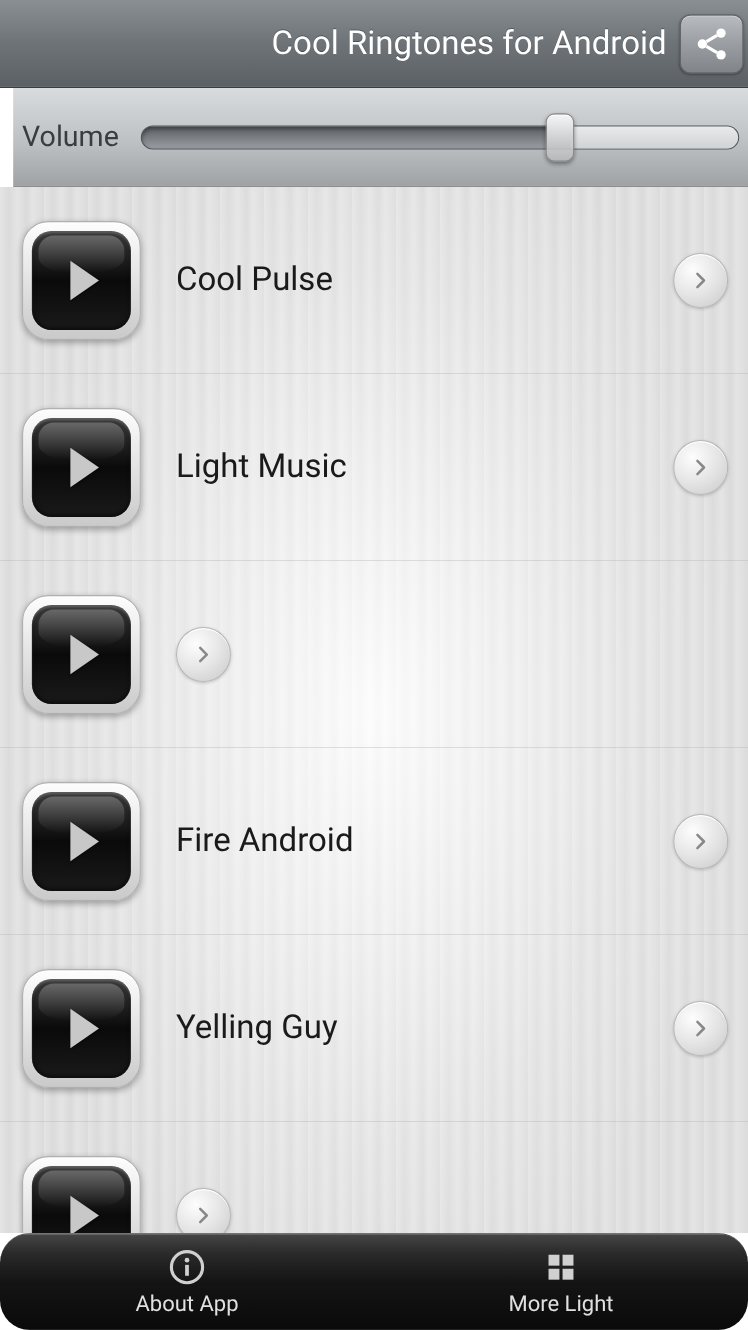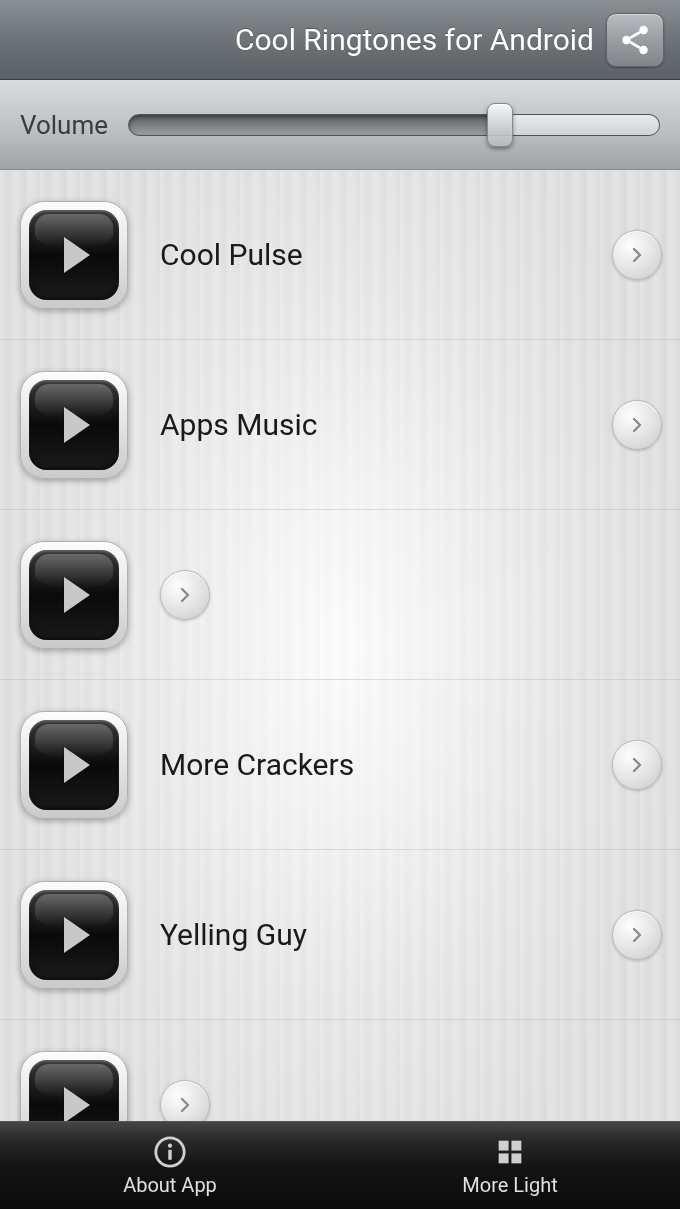--- a/index.html
+++ b/index.html
@@ -10,21 +10,21 @@
   overflow: hidden;
   display: flex;
   flex-direction: column;
 }
 .header {
   height: 80px;
   background: linear-gradient(to bottom, #8a8f94 0%, #6e7378 50%, #5b6065 100%);
   display: flex;
   align-items: center;
   justify-content: flex-end;
-  padding: 0 16px;
+  padding: 0 4px;
   gap: 12px;
   border-bottom: 1px solid #3a3d40;
 }
 .header-title {
   color: #fff;
   font-size: 30px;
   font-weight: 400;
   text-shadow: 0 -1px 0 rgba(0,0,0,0.3);
 }
 .share-btn {
@@ -37,23 +37,24 @@
   display: flex;
   align-items: center;
   justify-content: center;
 }
 .share-btn svg { width: 34px; height: 34px; }
 .volume-bar {
   height: 90px;
   background: linear-gradient(to bottom, #d8dcde 0%, #babec0 60%, #9ea2a4 100%);
   display: flex;
   align-items: center;
-  padding: 0 20px;
+  padding: 0 8px;
   gap: 20px;
   border-bottom: 1px solid #8a8d90;
+  margin-left: 12px;
 }
 .volume-label {
   color: #3a3d40;
   font-size: 26px;
 }
 .slider-wrap {
   flex: 1;
   position: relative;
   height: 28px;
   display: flex;
@@ -175,20 +176,21 @@
   justify-content: center;
 }
 .detail-btn svg { width: 18px; height: 18px; }
 .bottom-nav {
   height: 88px;
   background: linear-gradient(to bottom, #454545 0%, #2a2a2a 20%, #141414 50%, #0a0a0a 100%);
   border-top: 1px solid #555;
   display: flex;
   align-items: center;
   justify-content: space-around;
+  border-radius: 27px;
 }
 .nav-item {
   display: flex;
   flex-direction: column;
   align-items: center;
   gap: 4px;
   color: #e0e0e0;
   font-size: 20px;
   flex: 1;
 }
@@ -232,46 +234,46 @@
           <path d="M8 4 L16 12 L8 20" stroke="#888" stroke-width="3" fill="none" stroke-linecap="round" stroke-linejoin="round"></path>
         </svg>
     </div>
   </div>
   <div class="item">
     <div class="play-btn">
       <div class="play-inner">
           <div class="play-tri"></div>
         </div>
     </div>
-    <div class="item-label">Apps Music</div>
-    <div class="detail-btn">
-      <svg viewBox="0 0 24 24">
-          <path d="M8 4 L16 12 L8 20" stroke="#888" stroke-width="3" fill="none" stroke-linecap="round" stroke-linejoin="round"></path>
-        </svg>
-    </div>
-  </div>
-  <div class="item">
-    <div class="play-btn">
-      <div class="play-inner">
-          <div class="play-tri"></div>
-        </div>
-    </div>
-    <div class="detail-btn">
-      <svg viewBox="0 0 24 24">
-          <path d="M8 4 L16 12 L8 20" stroke="#888" stroke-width="3" fill="none" stroke-linecap="round" stroke-linejoin="round"></path>
-        </svg>
-    </div>
-  </div>
-  <div class="item">
-    <div class="play-btn">
-      <div class="play-inner">
-          <div class="play-tri"></div>
-        </div>
-    </div>
-    <div class="item-label">More Crackers</div>
+    <div class="item-label">Light Music</div>
+    <div class="detail-btn">
+      <svg viewBox="0 0 24 24">
+          <path d="M8 4 L16 12 L8 20" stroke="#888" stroke-width="3" fill="none" stroke-linecap="round" stroke-linejoin="round"></path>
+        </svg>
+    </div>
+  </div>
+  <div class="item">
+    <div class="play-btn">
+      <div class="play-inner">
+          <div class="play-tri"></div>
+        </div>
+    </div>
+    <div class="detail-btn">
+      <svg viewBox="0 0 24 24">
+          <path d="M8 4 L16 12 L8 20" stroke="#888" stroke-width="3" fill="none" stroke-linecap="round" stroke-linejoin="round"></path>
+        </svg>
+    </div>
+  </div>
+  <div class="item">
+    <div class="play-btn">
+      <div class="play-inner">
+          <div class="play-tri"></div>
+        </div>
+    </div>
+    <div class="item-label">Fire Android</div>
     <div class="detail-btn">
       <svg viewBox="0 0 24 24">
           <path d="M8 4 L16 12 L8 20" stroke="#888" stroke-width="3" fill="none" stroke-linecap="round" stroke-linejoin="round"></path>
         </svg>
     </div>
   </div>
   <div class="item">
     <div class="play-btn">
       <div class="play-inner">
           <div class="play-tri"></div>

